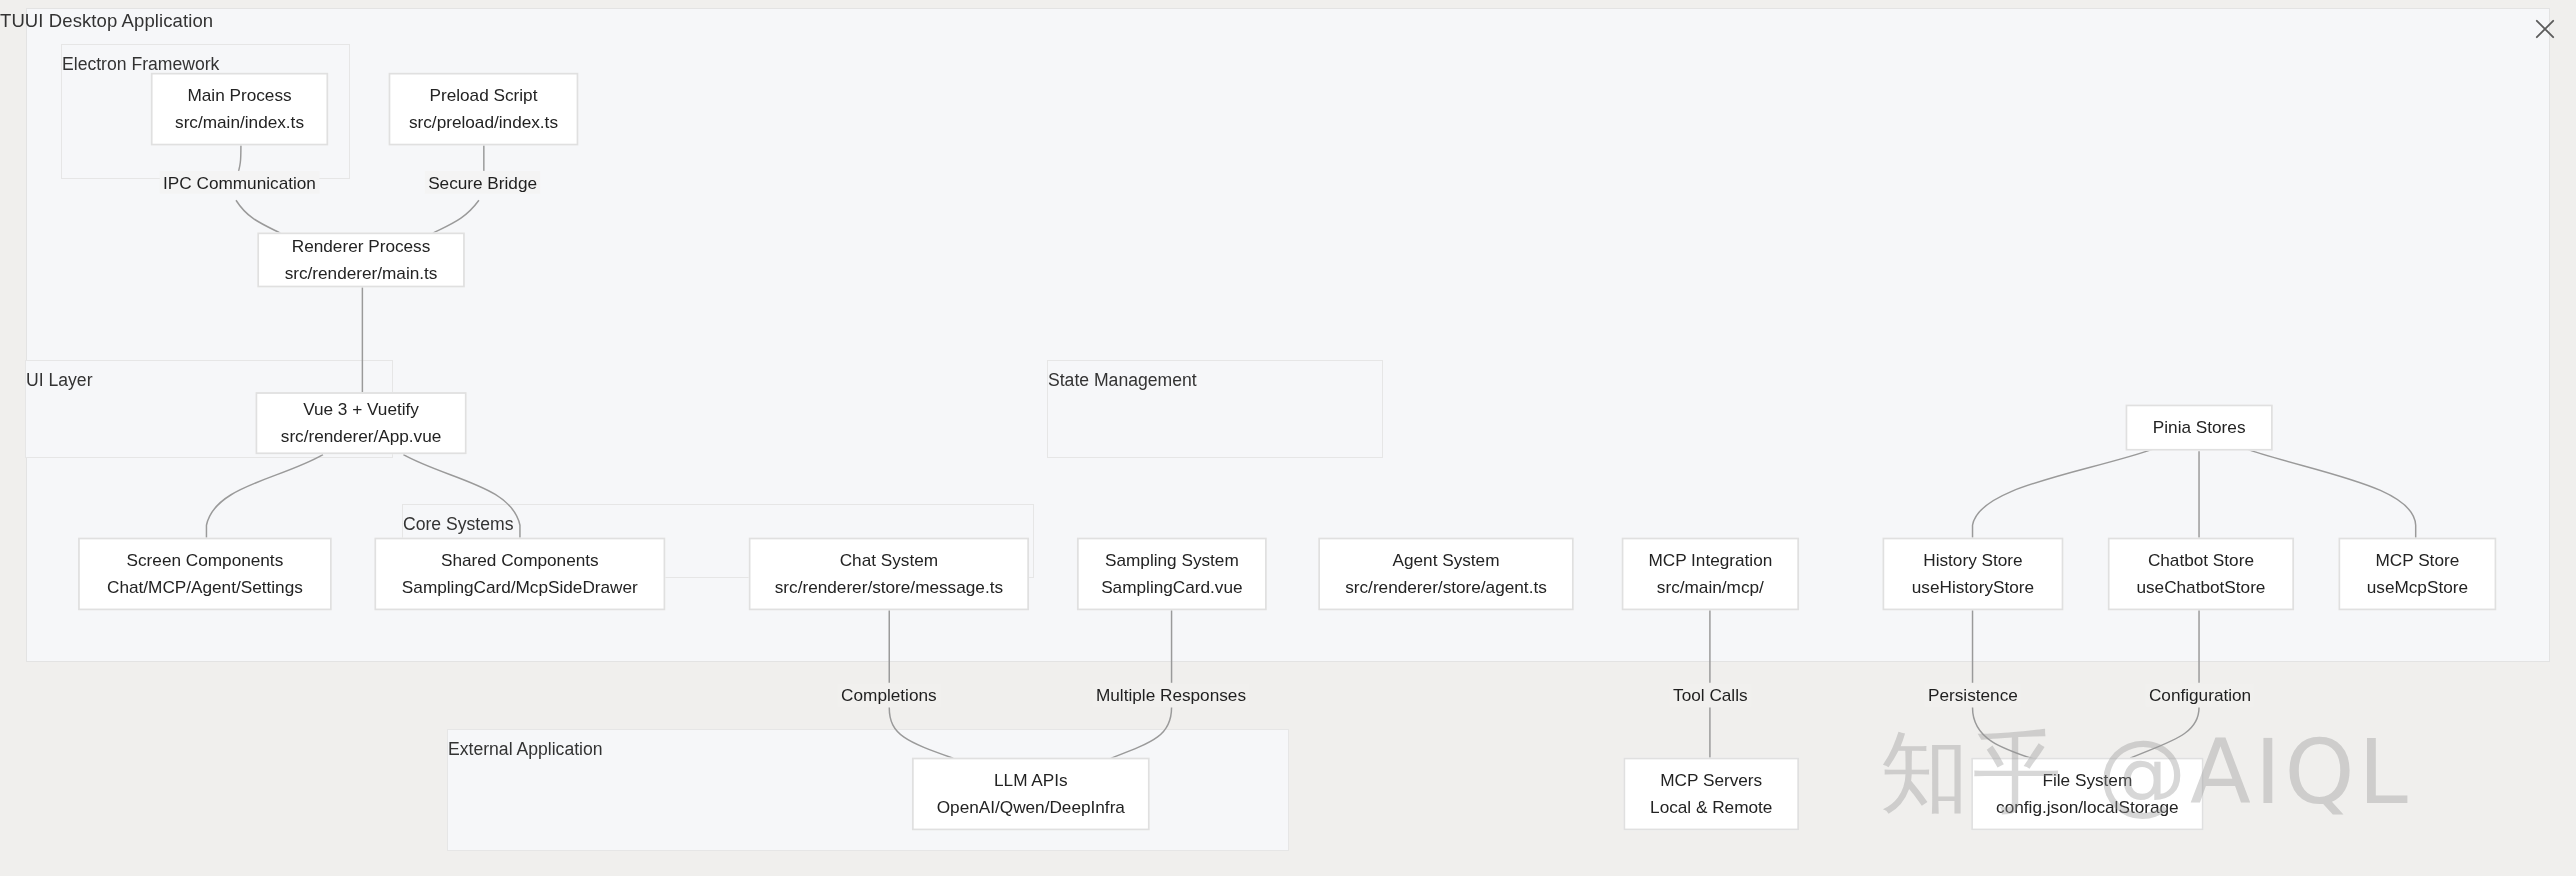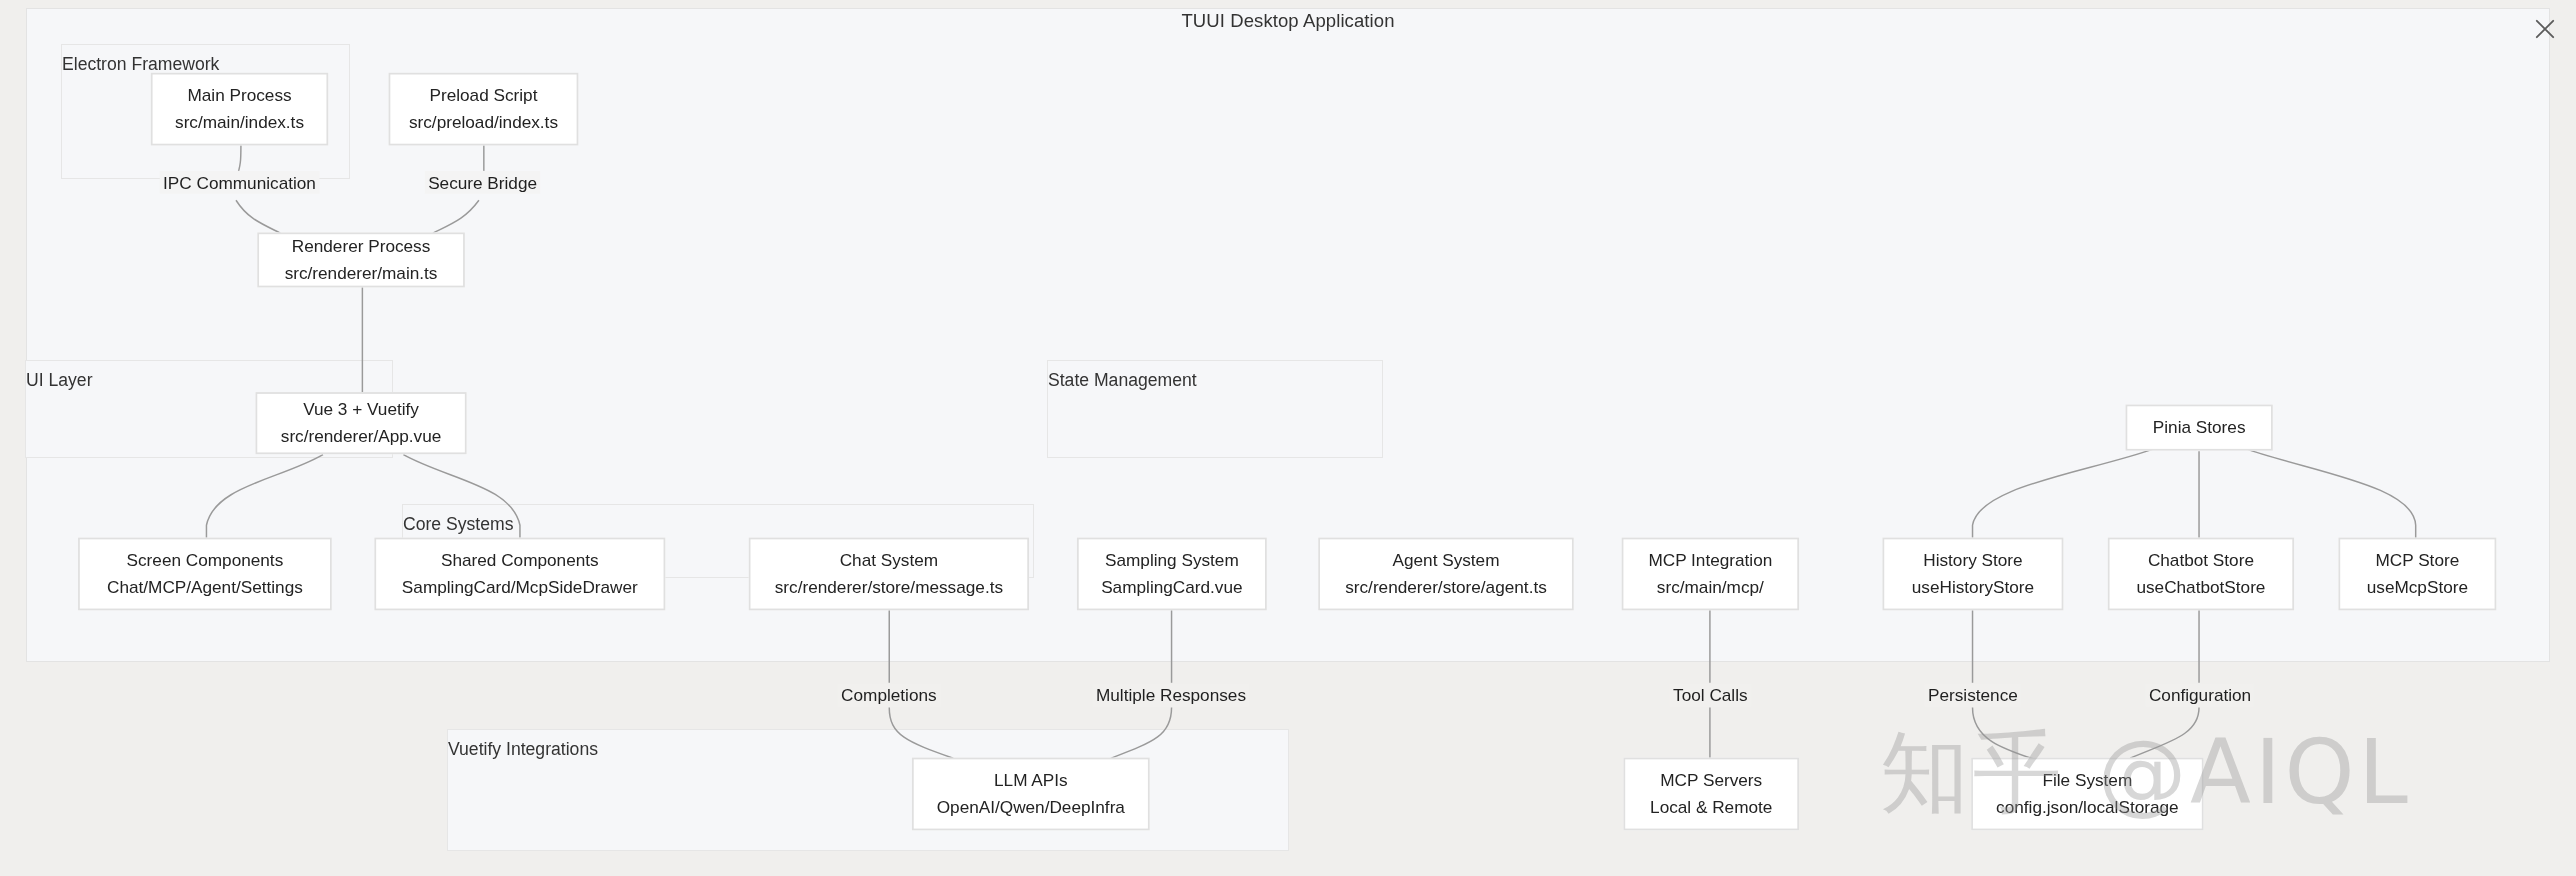--- a/index.html
+++ b/index.html
@@ -24,21 +24,20 @@
     height: 654px;
     background: #f6f7f9;
     border: 0.9px solid #e3e3e3;
     box-sizing: border-box;
   }
   .app-title {
     position: absolute;
     left: 0;
     right: 0;
     top: 10.2px;
-    text-align: center;
     font-size: 18.5px;
     color: #333333;
     letter-spacing: 0.1px;
   }
   .close-icon {
     position: absolute;
     right: 16.7px;
     top: 15px;
     width: 28px;
     height: 28px;
@@ -154,21 +153,21 @@
   <div class="group grp-core">
     <div class="group-title">Core Systems</div>
   </div>
   <div class="group grp-ui">
     <div class="group-title">UI Layer</div>
   </div>
   <div class="group grp-state">
     <div class="group-title">State Management</div>
   </div>
   <div class="group grp-external">
-    <div class="group-title">Vuetify Integrations</div>
+    <div class="group-title">External Application</div>
   </div>
 
   <div id="scaler">
 
     <svg id="edges" viewBox="0 0 1568 534">
 
       <path d="M146,88 C146,98 146,100 143,110"></path>
       <path d="M143,122 C150,133 158,136 170,142"></path>
 
       <path d="M294,88 C294,98 294,100 294,110"></path>

